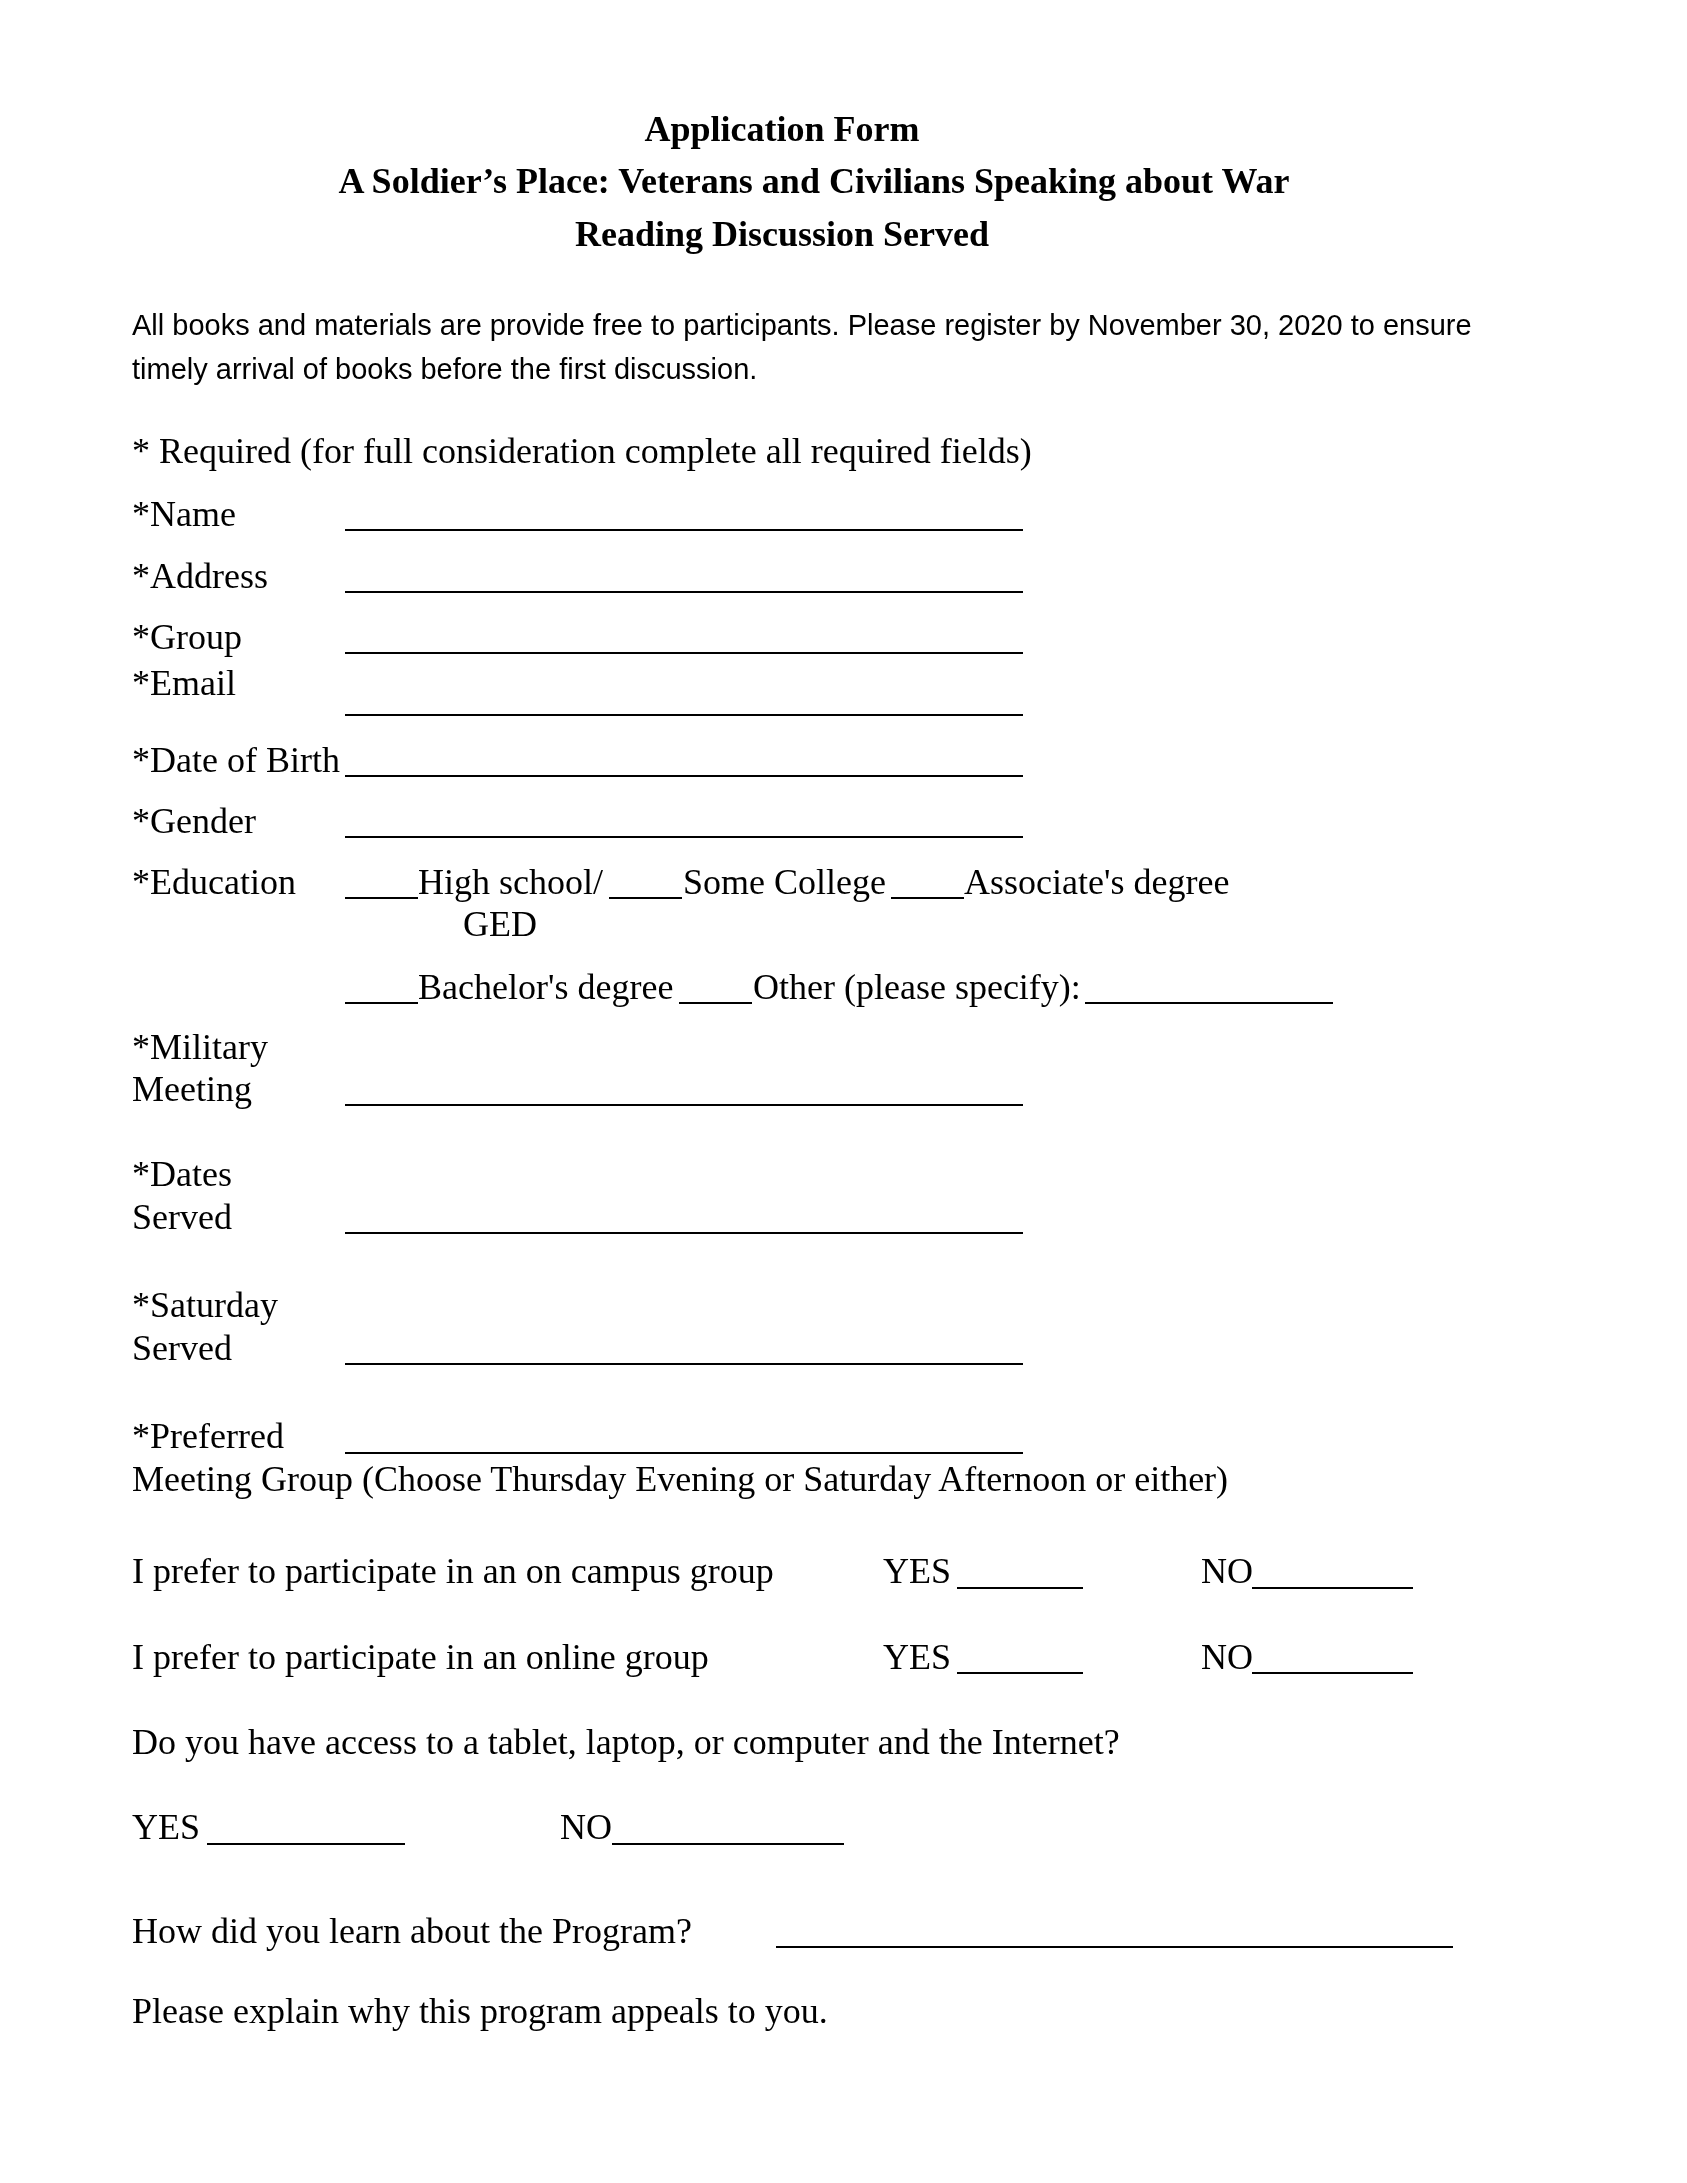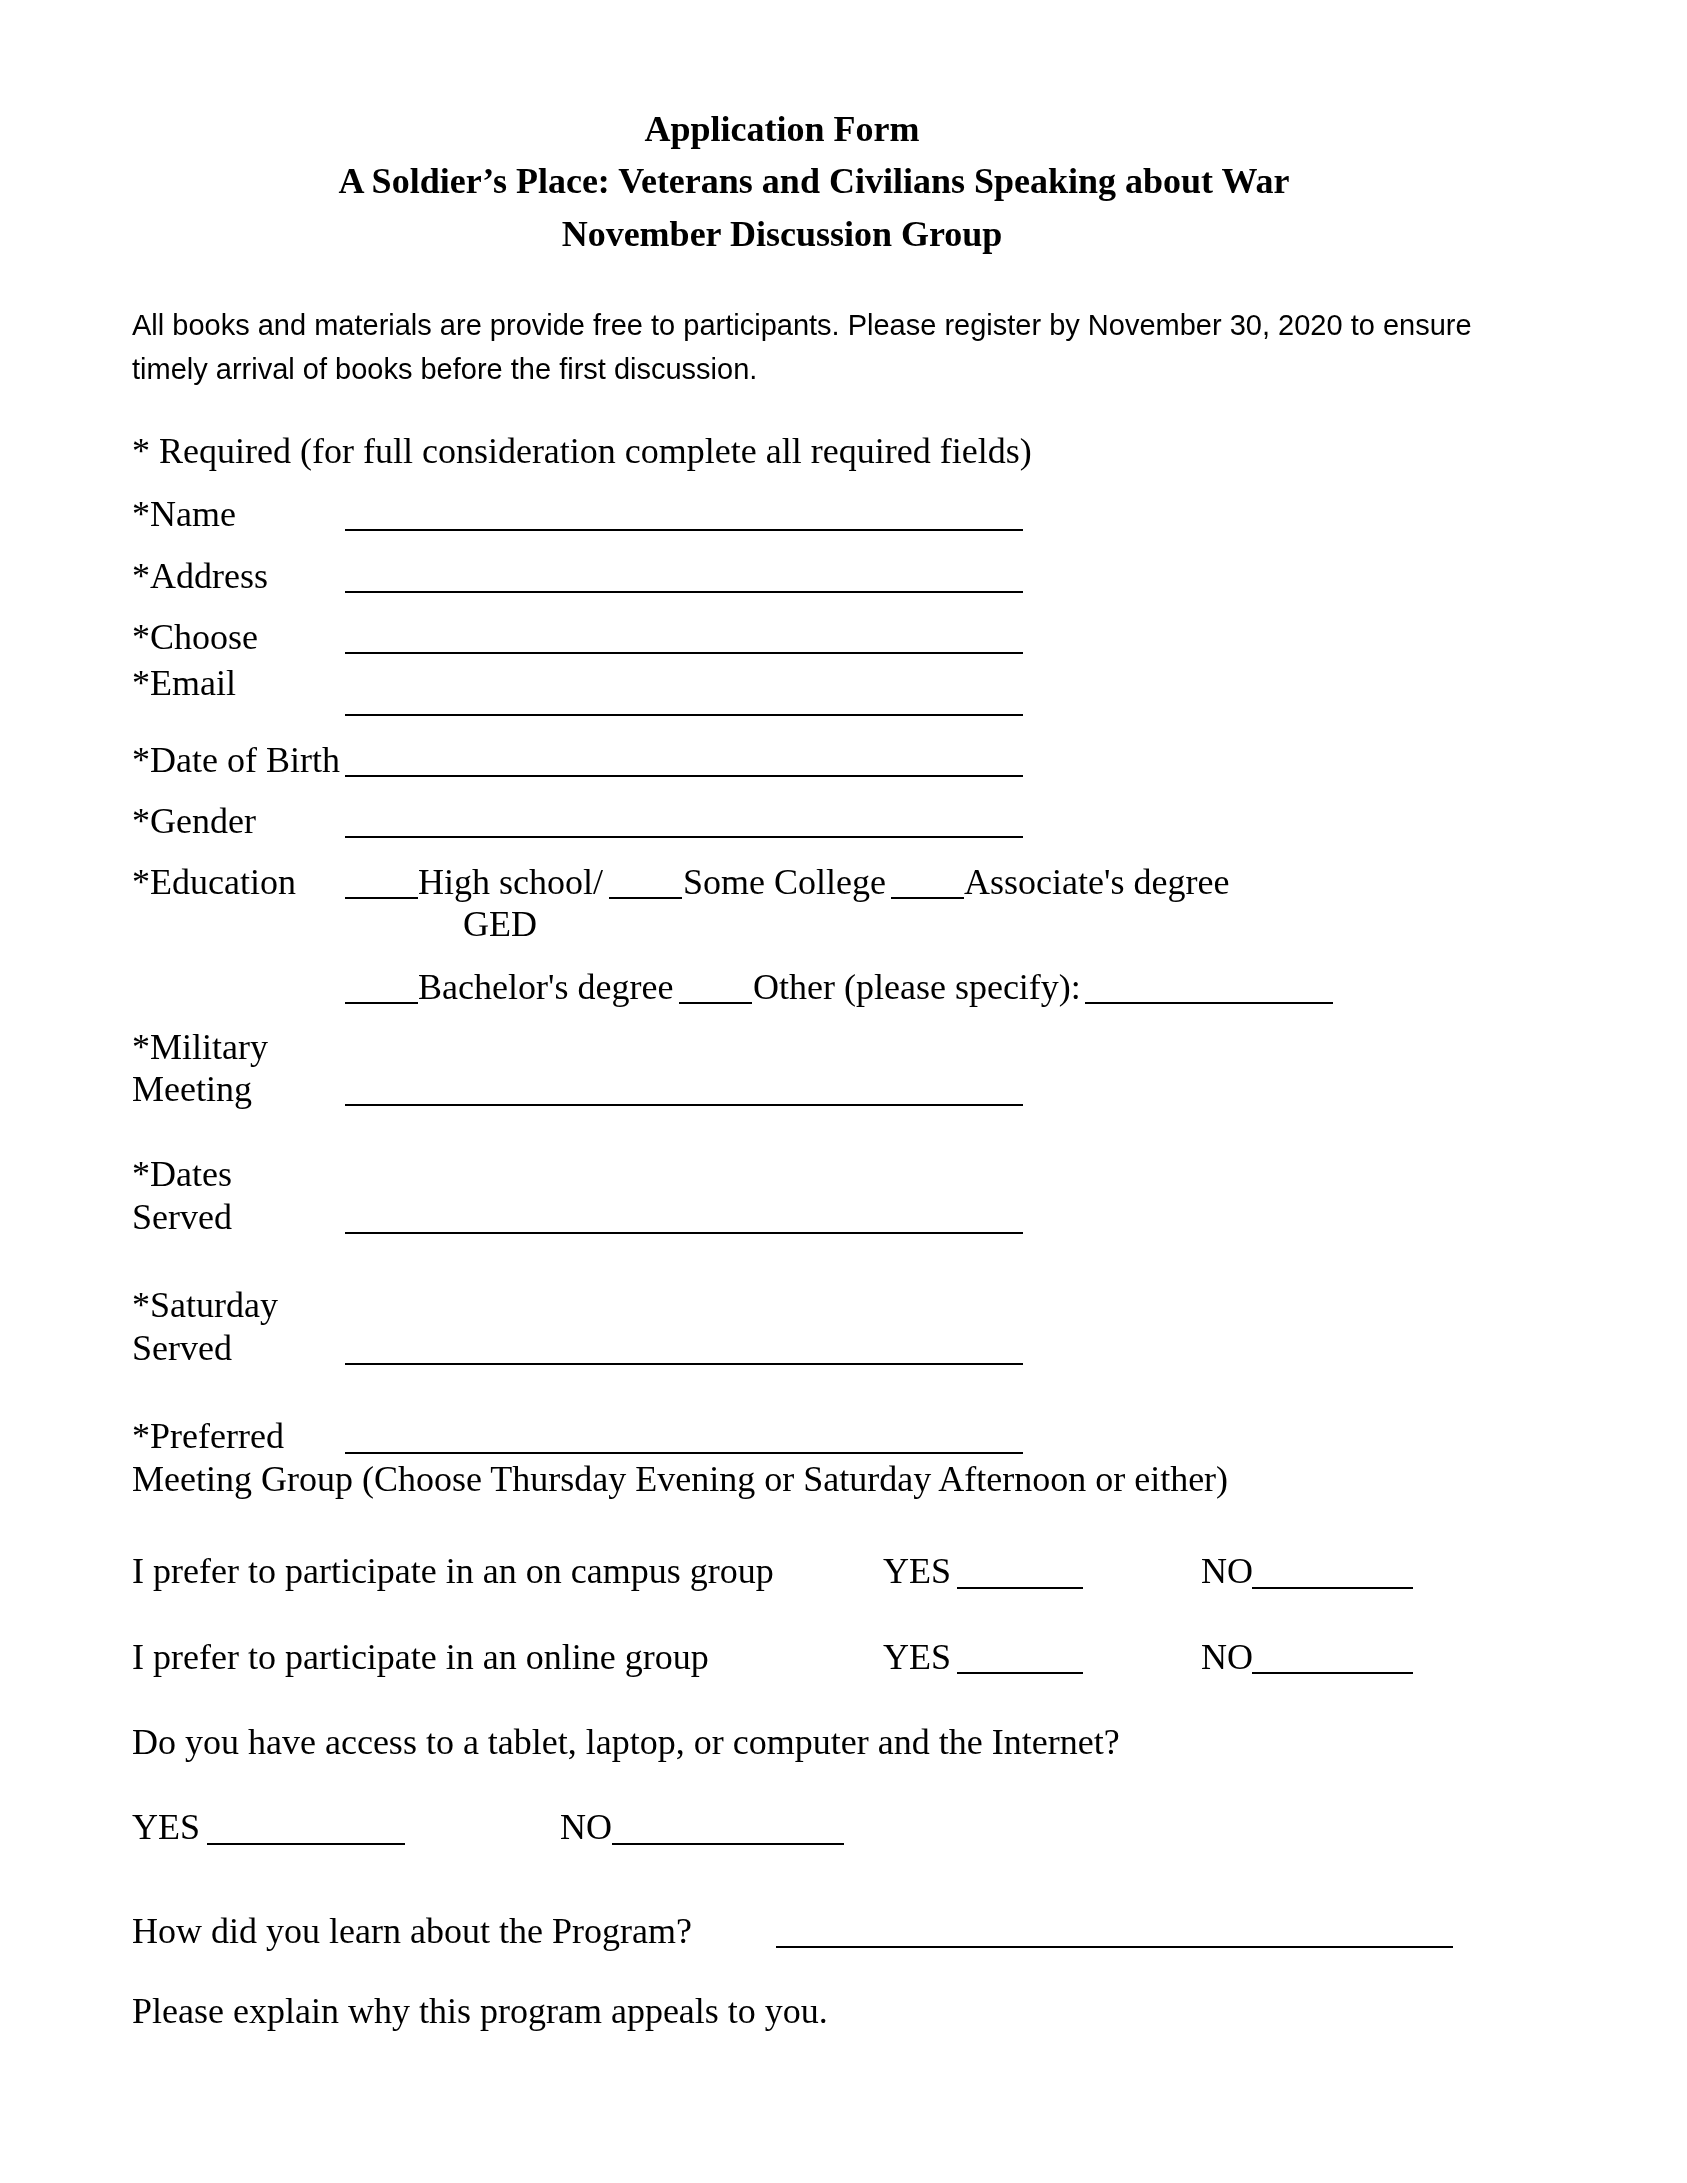--- a/index.html
+++ b/index.html
@@ -11,34 +11,34 @@
   .intro{left:132px;font-size:29px;}
   .txt{font-size:36px;}
   .lbl{left:132px;font-size:36px;}
   .line{position:absolute;border-bottom:2px solid #000;height:0;}
 </style>
 </head>
 <body>
 
 <div class="abs serif title" style="top:111px;">Application Form</div>
 <div class="abs serif title" style="top:163px;padding-left:32px;">A Soldier’s Place: Veterans and Civilians Speaking about War</div>
-<div class="abs serif title" style="top:216px;">November Discussion Group</div>
+<div class="abs serif title" style="top:216px;">Reading Discussion Served</div>
 
 <div class="abs sans intro" style="top:311px;">All books and materials are provide free to participants. Please register by November 30, 2020 to ensure</div>
 <div class="abs sans intro" style="top:355px;">timely arrival of books before the first discussion.</div>
 
 <div class="abs serif txt" style="left:132px;top:433px;">* Required (for full consideration complete all required fields)</div>
 
 <div class="abs serif lbl" style="top:496px;">*Name</div>
 <div class="line" style="left:345px;width:678px;top:529px;"></div>
 
 <div class="abs serif lbl" style="top:558px;">*Address</div>
 <div class="line" style="left:345px;width:678px;top:591px;"></div>
 
-<div class="abs serif lbl" style="top:619px;">*Choose</div>
+<div class="abs serif lbl" style="top:619px;">*Group</div>
 <div class="line" style="left:345px;width:678px;top:652px;"></div>
 
 <div class="abs serif lbl" style="top:665px;">*Email</div>
 <div class="line" style="left:345px;width:678px;top:714px;"></div>
 
 <div class="abs serif lbl" style="top:742px;">*Date of Birth</div>
 <div class="line" style="left:345px;width:678px;top:775px;"></div>
 
 <div class="abs serif lbl" style="top:803px;">*Gender</div>
 <div class="line" style="left:345px;width:678px;top:836px;"></div>

